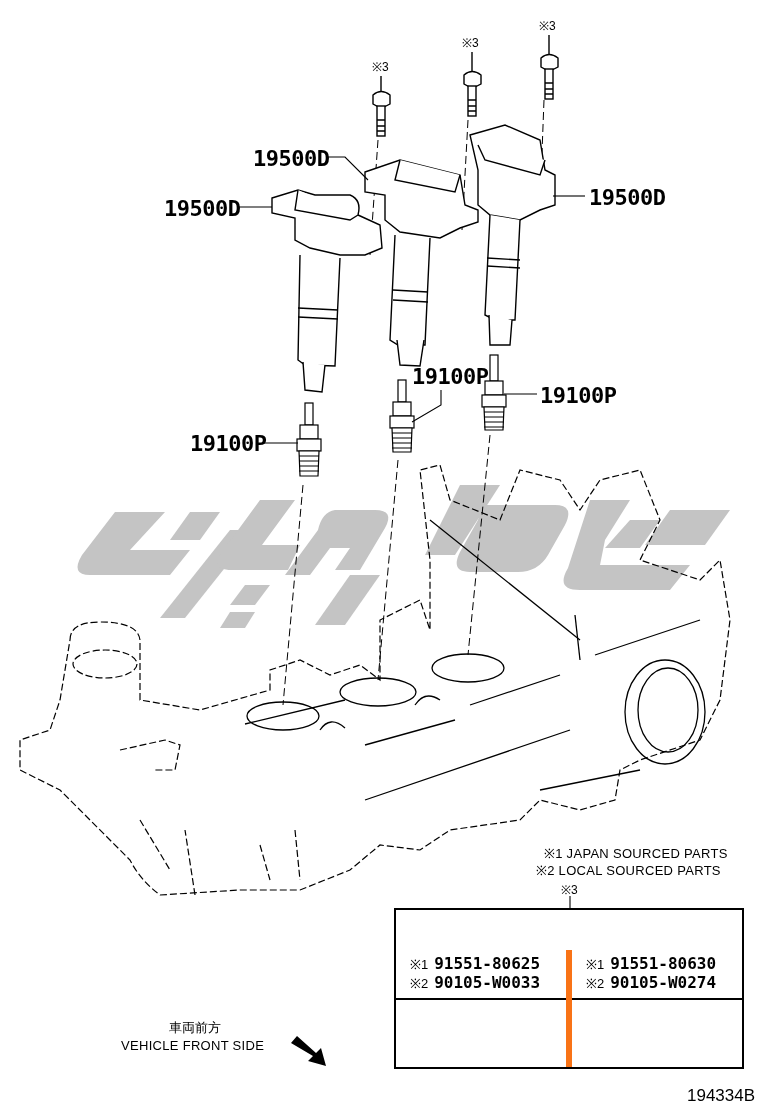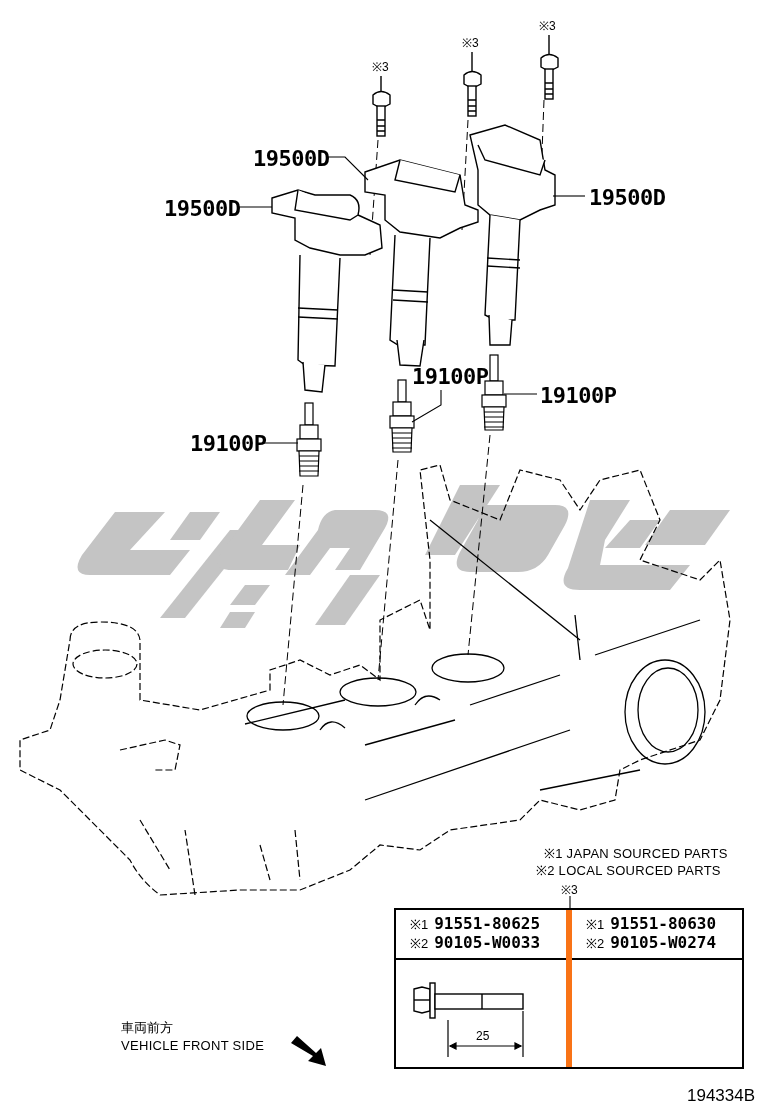--- a/index.html
+++ b/index.html
@@ -2,29 +2,29 @@
 <html><head>
   <meta charset="utf-8">
   <style>
     html, body { margin: 0; padding: 0; background: #ffffff; }
     body { width: 760px; height: 1112px; position: relative; overflow: hidden; font-family: "DejaVu Sans", sans-serif; color: #000; }
     #canvas { position: absolute; left: 0; top: 0; width: 760px; height: 1112px; }
     .lbl { position: absolute; font-family: "DejaVu Sans Mono", monospace; font-weight: bold; font-size: 22px; letter-spacing: -0.5px; line-height: 1; white-space: nowrap; }
     .ref3 { position: absolute; font-family: "Liberation Sans", sans-serif; font-size: 12px; line-height: 1; white-space: nowrap; }
     .note { position: absolute; font-family: "Liberation Sans", sans-serif; font-size: 13px; line-height: 17px; white-space: nowrap; letter-spacing: 0.3px; }
     .bolt-table { position: absolute; left: 394px; top: 908px; width: 350px; height: 161px; border: 2px solid #000; box-sizing: border-box; display: flex; }
-    .bolt-col { flex: 1; display: flex; flex-direction: column; }
+    .bolt-col { flex: 1; display: flex; flex-direction: column; margin-top: 40px; }
     .bolt-col + .bolt-col { border-left: 6px solid #f97316; }
     .bolt-head { height: 48px; border-bottom: 2px solid #000; display: flex; flex-direction: column; justify-content: center; padding-left: 14px; }
     .pn-row { font-family: "DejaVu Sans Mono", monospace; font-weight: bold; font-size: 16px; line-height: 18px; white-space: nowrap; }
     .pn-row .mk { font-family: "Liberation Sans", sans-serif; font-weight: normal; font-size: 13px; margin-right: 6px; }
     .bolt-body { flex: 1; position: relative; }
     .dim { position: absolute; font-family: "Liberation Sans", sans-serif; font-size: 12px; }
     .front { position: absolute; left: 121px; top: 1019px; }
-    .front .jp { font-family: "DejaVu Sans", sans-serif; font-size: 13px; line-height: 18px; }
+    .front .jp { font-family: "DejaVu Sans", sans-serif; font-size: 13px; line-height: 18px; margin-left: 48px; }
     .front .en { font-family: "Liberation Sans", sans-serif; font-size: 13px; line-height: 18px; letter-spacing: 0.3px; }
     .fig-no { position: absolute; left: 687px; top: 1086px; font-family: "Liberation Sans", sans-serif; font-size: 17px; }
   </style>
 </head>
 <body>
 
 <svg id="canvas" viewBox="0 0 760 1112" xmlns="http://www.w3.org/2000/svg">
 
   <g fill="#c4c4c4">
     <path d="M 115 512 L 165 512 L 130 550 L 190 550 L 170 575 L 90 575 Q 70 575 82 555 Z"></path>
@@ -177,39 +177,20 @@
 <div class="note" style="left:544px; top:845px;">※1 JAPAN SOURCED PARTS</div>
 <div class="note" style="left:536px; top:862px;">※2 LOCAL SOURCED PARTS</div>
 <div class="ref3" style="left:561px; top:884px;">※3</div>
 
 <div class="bolt-table">
   <div class="bolt-col">
     <div class="bolt-head">
       <div class="pn-row"><span class="mk">※1</span><span>91551-80625</span></div>
       <div class="pn-row"><span class="mk">※2</span><span>90105-W0033</span></div>
     </div>
-    <div class="bolt-body">
-      <svg width="174" height="109" style="position:absolute; left:0; top:0;">
-        <g fill="#fff" stroke="#000" stroke-width="1.4">
-          <path d="M 18 29 L 26 27 L 34 29 L 34 51 L 26 53 L 18 51 Z"></path>
-          <line x1="18" y1="40" x2="34" y2="40"></line>
-          <rect x="34" y="23" width="5" height="35"></rect>
-          <rect x="39" y="34" width="88" height="15"></rect>
-          <line x1="86" y1="34" x2="86" y2="49"></line>
-        </g>
-        <g fill="none" stroke="#000" stroke-width="1.2">
-          <line x1="52" y1="60" x2="52" y2="97"></line>
-          <line x1="127" y1="51" x2="127" y2="97"></line>
-          <line x1="54" y1="86" x2="125" y2="86"></line>
-          <path d="M 54 86 L 60 83 L 60 89 Z" fill="#000"></path>
-          <path d="M 125 86 L 119 83 L 119 89 Z" fill="#000"></path>
-        </g>
-      </svg>
-      <div class="dim" style="left:80px; top:69px;">25</div>
-    </div>
   </div>
   <div class="bolt-col">
     <div class="bolt-head">
       <div class="pn-row"><span class="mk">※1</span><span>91551-80630</span></div>
       <div class="pn-row"><span class="mk">※2</span><span>90105-W0274</span></div>
     </div>
   </div>
 </div>
 
 <div class="front">

